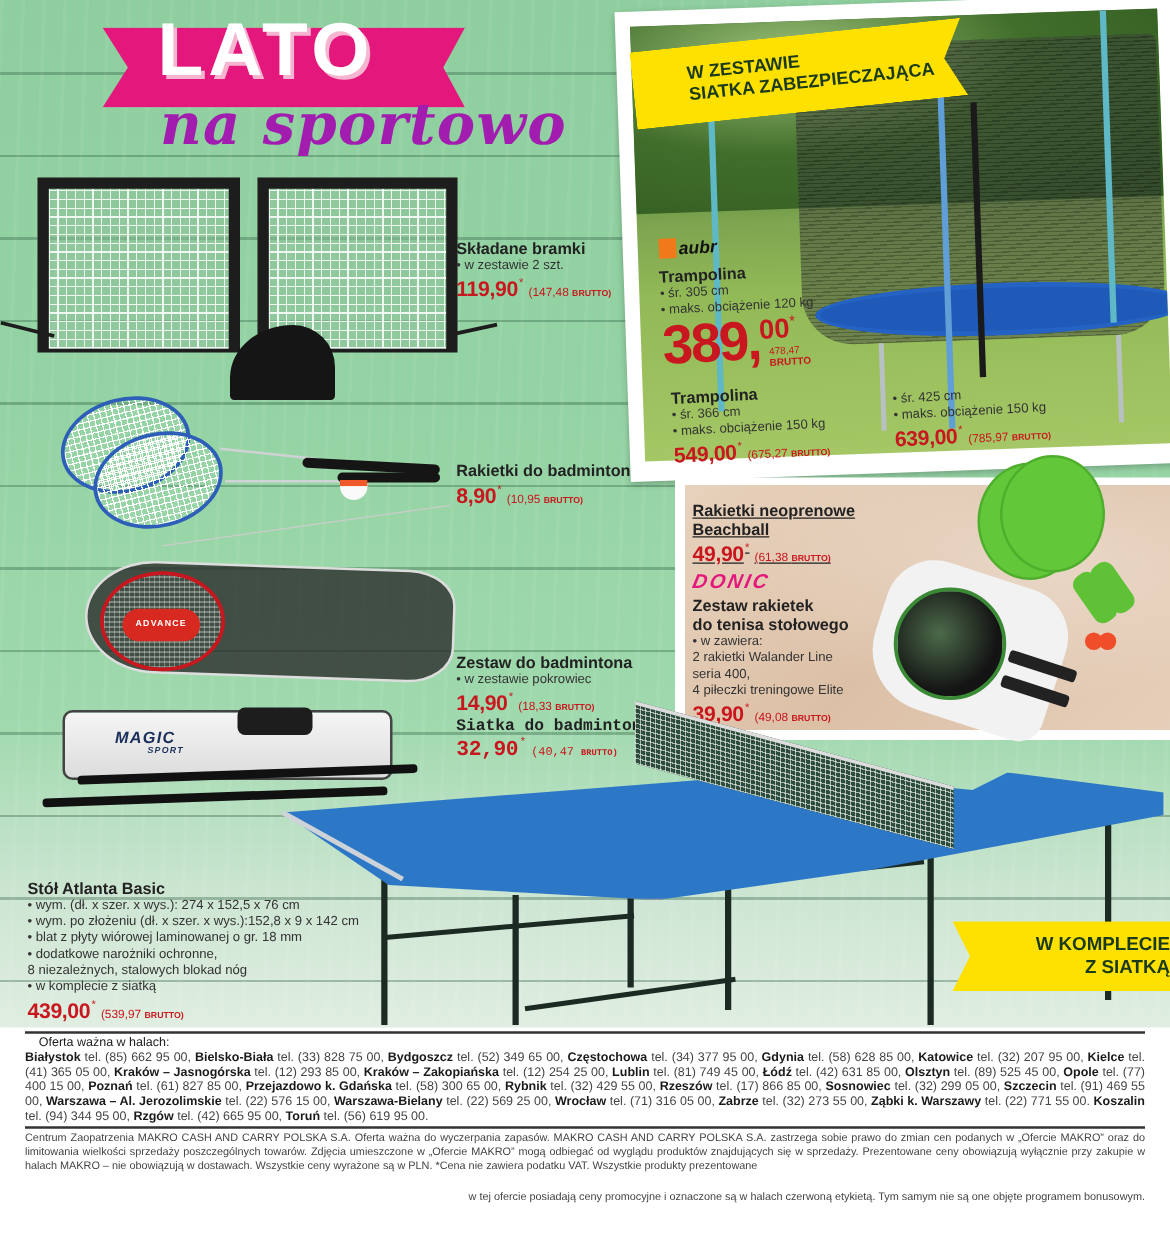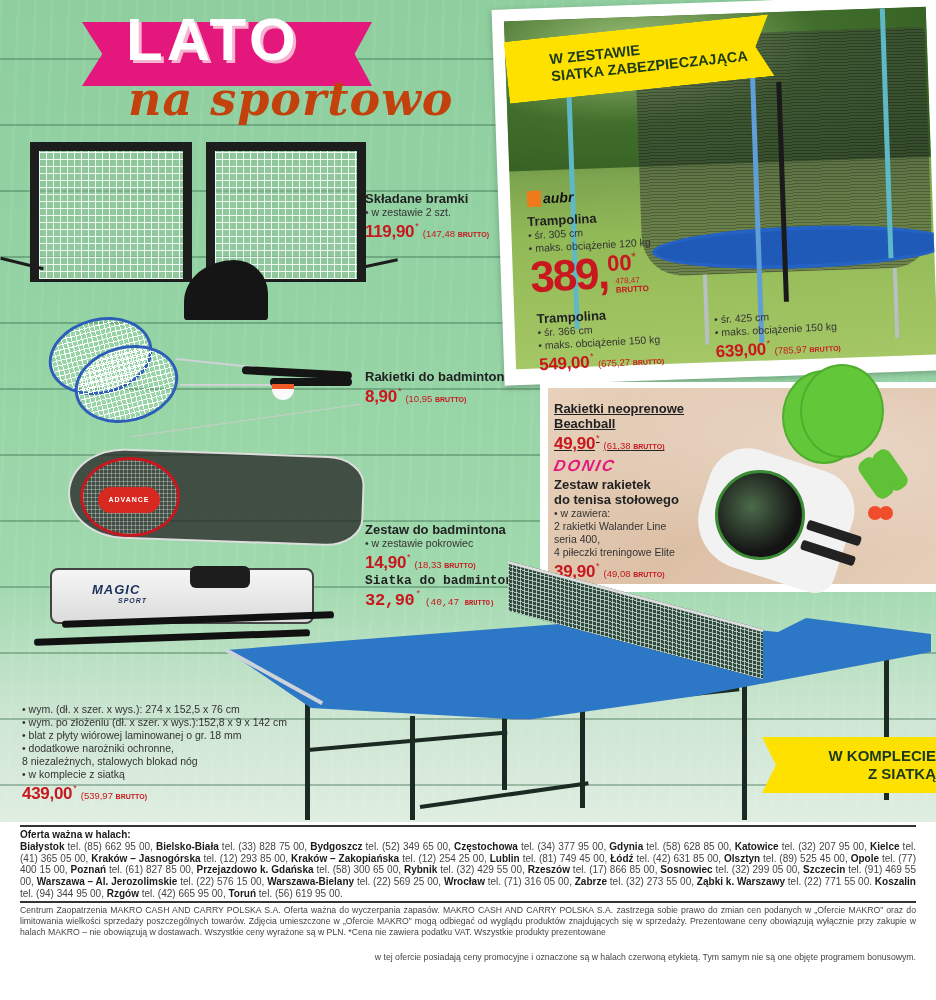--- a/index.html
+++ b/index.html
@@ -26,21 +26,21 @@
   }
   .lato {
     position: absolute; left: 126px; top: 8px; width: 200px; height: 64px;
     font-family: "Liberation Sans", sans-serif; font-weight: 700; font-size: 60px;
     color: #fff; letter-spacing: 4px; line-height: 64px;
     text-shadow: 3px 3px 0 #f5b4d0;
   }
   .na-sportowo {
     position: absolute; left: 128px; top: 72px;
     font-family: "DejaVu Serif", serif; font-style: italic; font-weight: 700; font-size: 46px;
-    color: #c2410c; letter-spacing: 1px;
+    color: #a21caf; letter-spacing: 1px;
   }
 
   
   .plabel { position: absolute; }
   .pname { font-weight: 700; font-size: 13px; color: #222; line-height: 15px; }
   .pbullet { font-size: 10.5px; color: #333; line-height: 13px; }
   .pprice { display: flex; align-items: baseline; margin-top: 3px; }
   .pprice .net { font-weight: 700; font-size: 17px; color: #c8171e; letter-spacing: -.3px; }
   .pprice .ast { font-size: 9px; color: #c8171e; position: relative; top: -8px; margin-left: 1px; }
   .pprice .gross { font-size: 9.5px; color: #c8171e; margin-left: 4px; }
@@ -213,21 +213,21 @@
     transform: skewY(15deg); border-top: 3px solid #ddd;
   }
   .tt-leg { position: absolute; width: 5px; background: #1c2a24; }
   .tt-brace { position: absolute; height: 4px; background: #1c2a24; transform-origin: left center; }
 
   
   .footer { position: absolute; left: 20px; top: 825px; width: 896px; }
   .footer-rule { height: 2px; background: #333; }
   .halls { font-size: 10px; line-height: 11.8px; color: #444; padding: 2px 0 1px 0; text-align: justify; }
   .halls b { color: #1a1a1a; font-weight: 700; }
-  .halls .htitle { font-weight: 700; color: #1a1a1a; display: block; }
+  .halls .htitle { font-weight: 400; color: #1a1a1a; display: block; margin-left: 11px; }
   .legal { font-size: 8.7px; line-height: 11px; color: #444; text-align: justify; padding-top: 2px; }
   .legal .last { text-align: right; display: block; margin-top: 14px; }
 </style>
 </head>
 <body>
 
 <div class="wood"></div>
 
 <div class="ribbon-pink"></div>
 <div class="lato">LATO</div>
@@ -421,20 +421,21 @@
   <div class="tt-edge"></div>
   <div class="tt-netbar"></div>
 </div>
 
 <div class="yellow-ribbon yr-bottom">
   <span>W KOMPLECIE</span>
   <span>Z SIATKĄ</span>
 </div>
 
 <div class="plabel" style="left:22px;top:703px;">
+  <div class="pname">Stół Atlanta Basic</div>
   <div class="pbullet">• wym. (dł. x szer. x wys.): 274 x 152,5 x 76 cm</div>
   <div class="pbullet">• wym. po złożeniu (dł. x szer. x wys.):152,8 x 9 x 142 cm</div>
   <div class="pbullet">• blat z płyty wiórowej laminowanej o gr. 18 mm</div>
   <div class="pbullet">• dodatkowe narożniki ochronne,</div>
   <div class="pbullet">8 niezależnych, stalowych blokad nóg</div>
   <div class="pbullet">• w komplecie z siatką</div>
   <div class="pprice">
     <span class="net">439,00</span>
       <span class="ast">*</span>
     <span class="gross"><span>(539,97</span> <b>BRUTTO)</b></span>

